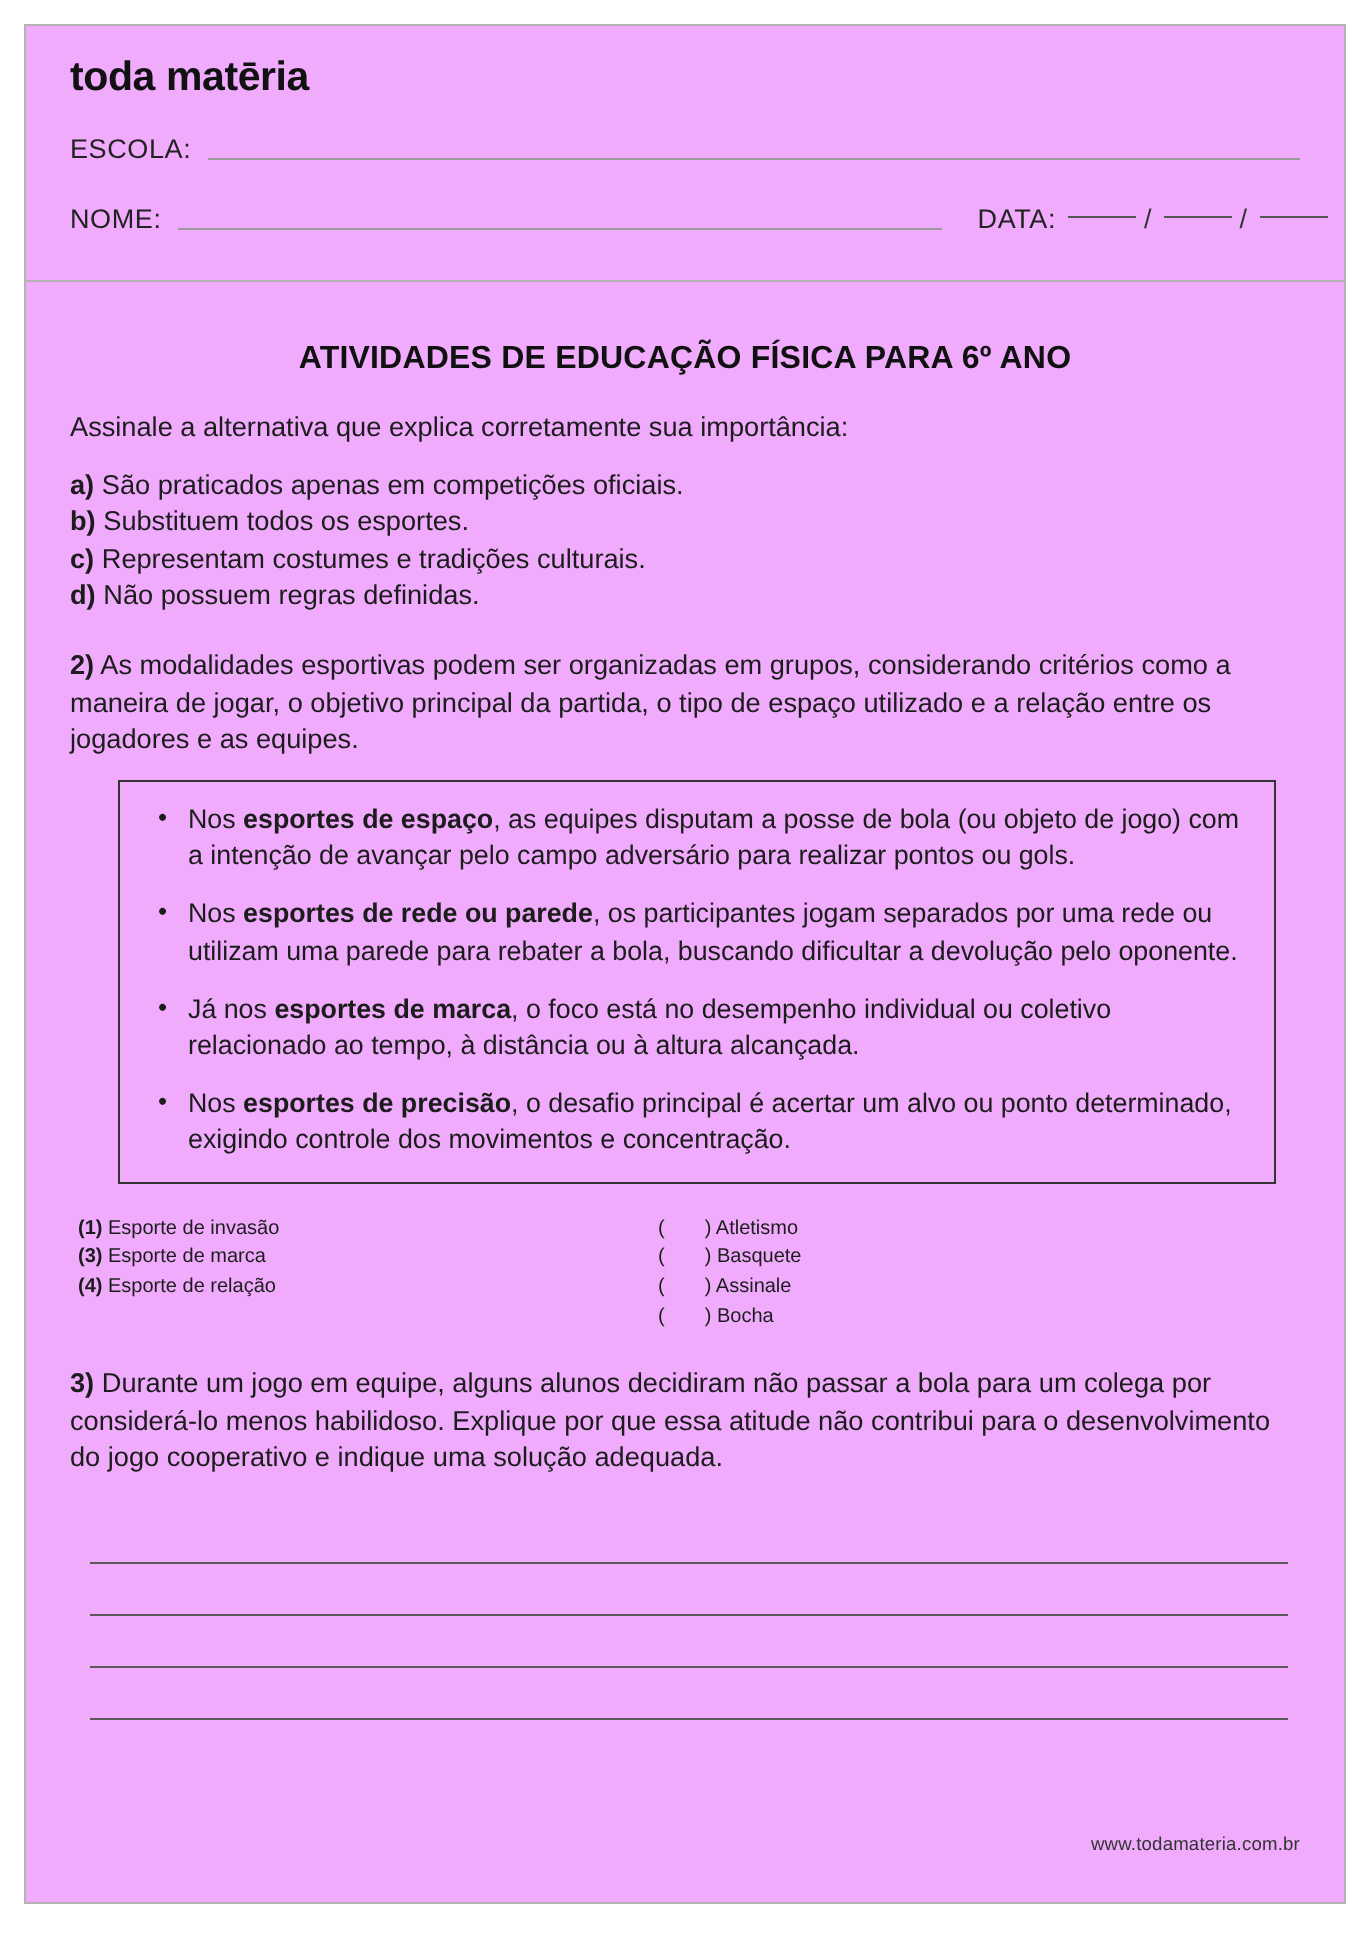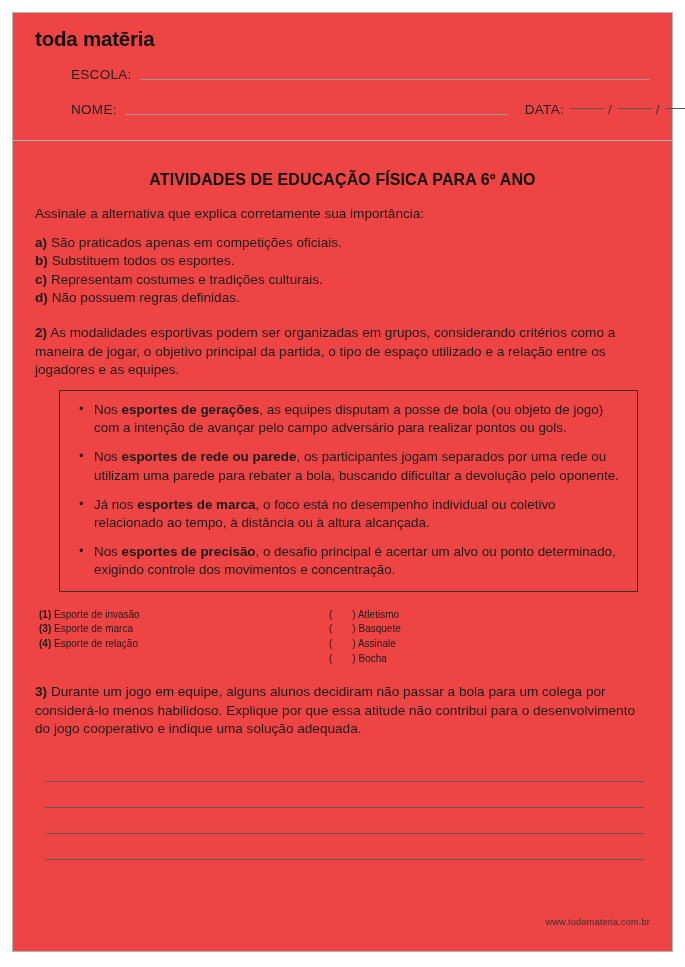--- a/index.html
+++ b/index.html
@@ -16,21 +16,21 @@
     -webkit-font-smoothing: antialiased;
   }
 
   .page {
     position: absolute;
     left: 12px;
     top: 12px;
     width: 661px;
     height: 940px;
     border: 1.5px solid #b3b3b3;
-    background: #ef4444;
+    background: #f0abfc;
   }
 
   
   .header {
     position: relative;
     height: 128px;
     border-bottom: 1.5px solid #b3b3b3;
     padding: 0 22px;
   }
   .logo {
@@ -50,21 +50,20 @@
     align-items: flex-end;
     font-size: 13.5px;
     color: #222222;
   }
   .field-escola { top: 54px; }
   .field-nome { top: 89px; }
   .field-label {
     white-space: nowrap;
     letter-spacing: 0.3px;
     padding-bottom: 1px;
-    margin-left: 36px;
   }
   .rule {
     border-bottom: 1.1px solid #9a9a9a;
     height: 1px;
     margin-left: 8px;
     margin-bottom: 3px;
     flex: 1;
   }
   .nome-rule { flex: none; width: 382px; }
   .data-group {
@@ -237,21 +236,21 @@
 
     <p class="q">
       <span class="qnum">2)</span>
       <span>As modalidades esportivas podem ser organizadas em grupos, considerando critérios como a maneira de jogar, o objetivo principal da partida, o tipo de espaço utilizado e a relação entre os jogadores e as equipes.</span>
     </p>
 
     <div class="framed">
       <ul>
         <li>
           <span class="bullet">•</span>
-          <span>Nos </span><b>esportes de gerações</b><span>, as equipes disputam a posse de bola (ou objeto de jogo) com a intenção de avançar pelo campo adversário para realizar pontos ou gols.</span>
+          <span>Nos </span><b>esportes de espaço</b><span>, as equipes disputam a posse de bola (ou objeto de jogo) com a intenção de avançar pelo campo adversário para realizar pontos ou gols.</span>
         </li>
         <li>
           <span class="bullet">•</span>
           <span>Nos </span><b>esportes de rede ou parede</b><span>, os participantes jogam separados por uma rede ou utilizam uma parede para rebater a bola, buscando dificultar a devolução pelo oponente.</span>
         </li>
         <li>
           <span class="bullet">•</span>
           <span>Já nos </span><b>esportes de marca</b><span>, o foco está no desempenho individual ou coletivo relacionado ao tempo, à distância ou à altura alcançada.</span>
         </li>
         <li>

